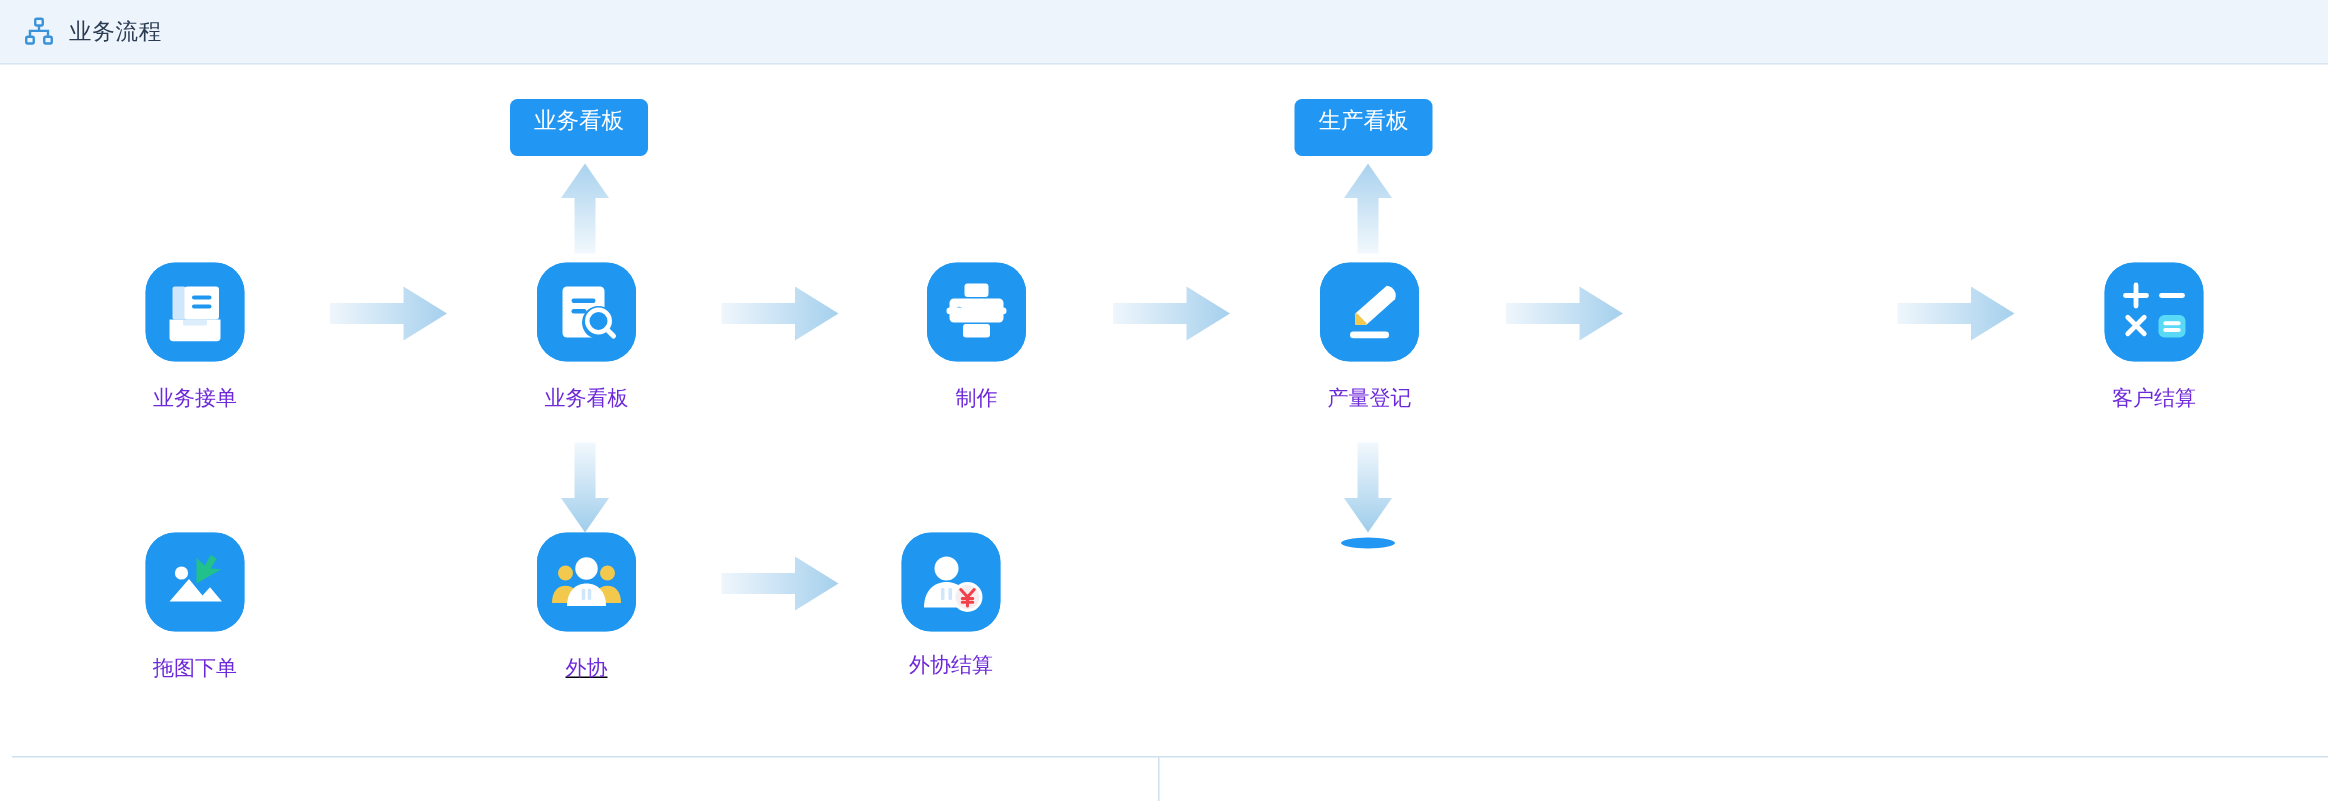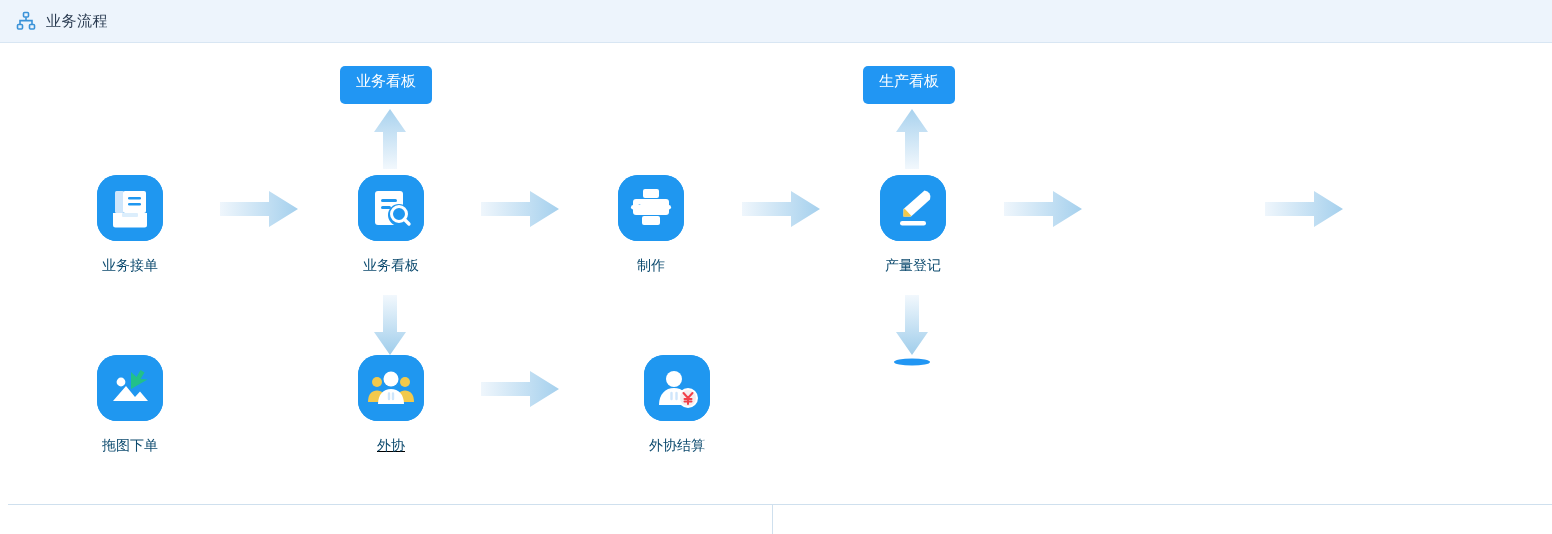--- a/index.html
+++ b/index.html
@@ -73,21 +73,21 @@
     margin: 0 auto;
     border-radius: 20px;
     background: #1f97f0;
     position: relative;
     display: block;
   }
   .node-icon svg { display: block; }
   .node-label {
     margin-top: 16px;
     font-size: 14px;
-    color: #0c4a6e;
+    color: #6d28d9;
     line-height: 1.2;
     white-space: nowrap;
   }
 
   
   .arrow-h {
     position: absolute;
     width: 80px;
     height: 42px;
   }
@@ -306,20 +306,33 @@
           <path d="M23.5 34 L31 41.5 L23.5 41.5 Z" fill="#f2c94c"></path>
           <path d="M26 31.5 L34.5 40" stroke="#f2c94c" stroke-width="0" fill="none"></path>
           <path d="M24.2 33.3 L23.5 41.5 L31.5 41 Z" fill="#f2c94c"></path>
           <rect x="20" y="46" width="26" height="4.5" rx="2.2" fill="#ffffff"></rect>
         </svg>
       </span>
       <div class="node-label">产量登记</div>
     </div>
 
 
+    <div class="node" style="left:1376px; top:132px;">
+      <span class="node-icon">
+        <svg width="66" height="66" viewBox="0 0 66 66">
+          <rect x="0" y="0" width="66" height="66" rx="20" fill="#1f97f0"></rect>
+          <path d="M21 15 L21 29 M14 22 L28 22" stroke="#ffffff" stroke-width="3.2" stroke-linecap="round"></path>
+          <path d="M38 22 L52 22" stroke="#ffffff" stroke-width="3.2" stroke-linecap="round"></path>
+          <path d="M15.5 36.5 L26.5 47.5 M26.5 36.5 L15.5 47.5" stroke="#ffffff" stroke-width="3.2" stroke-linecap="round"></path>
+          <rect x="36" y="35" width="18" height="15" rx="4" fill="#5ad9f7"></rect>
+          <path d="M40.5 40.5 L49.5 40.5 M40.5 45 L49.5 45" stroke="#ffffff" stroke-width="2.6" stroke-linecap="round"></path>
+        </svg>
+      </span>
+      <div class="node-label">客户结算</div>
+    </div>
 
     <div class="node" style="left:70px; top:312px;">
       <span class="node-icon">
         <svg width="66" height="66" viewBox="0 0 66 66">
           <rect x="0" y="0" width="66" height="66" rx="20" fill="#1f97f0"></rect>
           <path d="M15 21 A3 3 0 0 1 18 18 L48 18 A3 3 0 0 1 51 21 L51 45 A3 3 0 0 1 48 48 L18 48 A3 3 0 0 1 15 45 Z" fill="none"></path>
           <circle cx="24" cy="27" r="4.4" fill="#ffffff"></circle>
           <path d="M16 46 L29 31 L38 42 L43 36.5 L51 46 Z" fill="#ffffff"></path>
           <path d="M48 16 L48 33 L42.5 28 L38.5 35 L34.5 32.5 L38.5 26 L31.5 25.5 Z" fill="#22c08a" transform="rotate(180 41 25)"></path>
         </svg>
@@ -336,21 +349,21 @@
           <circle cx="47" cy="27" r="5" fill="#f2c94c"></circle>
           <path d="M38 47 C38 39 42 35.5 47 35.5 C52 35.5 56 39 56 47 Z" fill="#f2c94c"></path>
           <circle cx="33" cy="24" r="7.5" fill="#ffffff"></circle>
           <path d="M20 49 C20 39.5 25.5 34 33 34 C40.5 34 46 39.5 46 49 Z" fill="#ffffff"></path>
           <path d="M31 38.5 L31 44 M35 38.5 L35 44" stroke="#cfe6fb" stroke-width="2.4" stroke-linecap="round"></path>
         </svg>
       </span>
       <div class="node-label">外协</div>
     </div>
 
-    <div class="node" style="left:617px; top:312px;">
+    <div class="node" style="left:574px; top:312px;font-family:Liberation Serif, serif;">
       <span class="node-icon">
         <svg width="66" height="66" viewBox="0 0 66 66">
           <rect x="0" y="0" width="66" height="66" rx="20" fill="#1f97f0"></rect>
           <circle cx="30" cy="24" r="8" fill="#ffffff"></circle>
           <path d="M15 50 C15 39 21.5 33 30 33 C38.5 33 45 39 45 50 Z" fill="#ffffff"></path>
           <path d="M27.5 38 L27.5 44 M32.5 38 L32.5 44" stroke="#cfe6fb" stroke-width="2.4" stroke-linecap="round"></path>
           <circle cx="44" cy="43" r="10" fill="#ffffff"></circle>
           <circle cx="44" cy="43" r="8" fill="#f5edef"></circle>
           <path d="M39.5 38 L44 43 L48.5 38 M44 43 L44 49 M40.5 44 L47.5 44 M40.5 46.5 L47.5 46.5" stroke="#f1414a" stroke-width="2" stroke-linecap="round" fill="none"></path>
         </svg>

